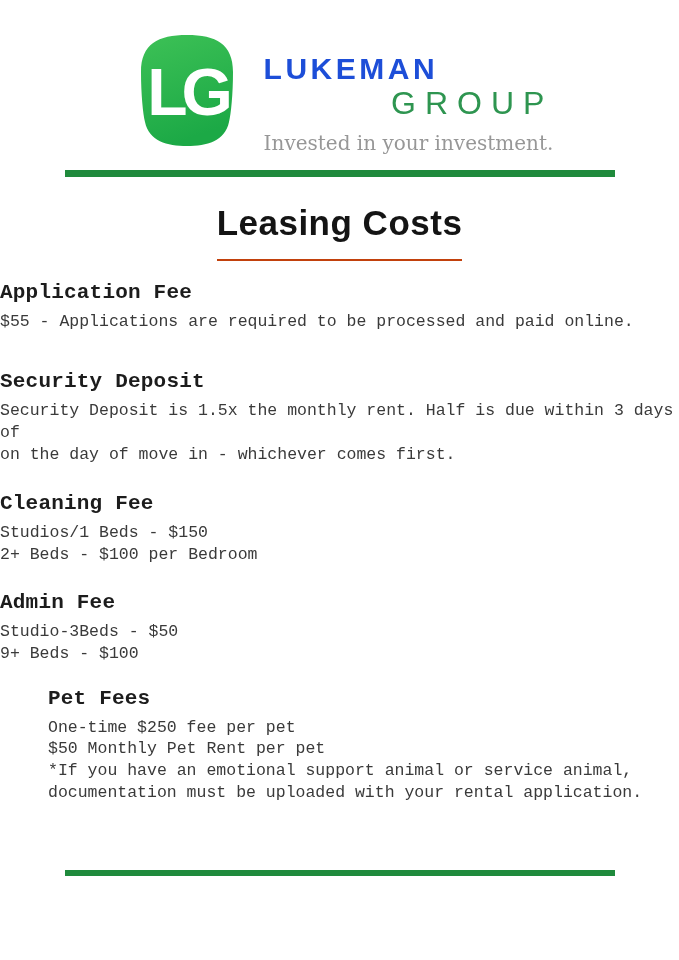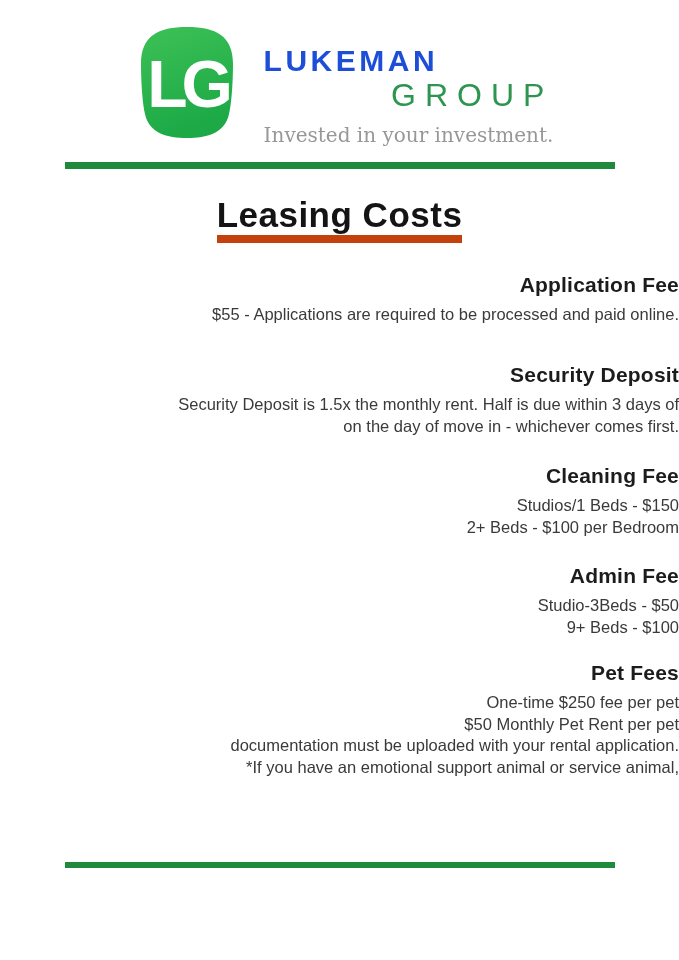--- a/index.html
+++ b/index.html
@@ -1,21 +1,21 @@
 <!DOCTYPE html>
 <html><head>
 <meta charset="utf-8">
 <style>
   * { margin: 0; padding: 0; box-sizing: border-box; }
   html, body { background: #ffffff; }
   .page {
     position: relative;
     width: 679px;
     height: 868px;
-    margin: 0 auto;
+    margin: 8px auto;
     background: #ffffff;
     font-family: "Liberation Sans", sans-serif;
     overflow: hidden;
   }
   
   .header {
     display: flex;
     justify-content: center;
     align-items: flex-start;
     padding-top: 24px;
@@ -57,25 +57,25 @@
   
   .page-title {
     margin-top: 26px;
     text-align: center;
     font-size: 35px;
     font-weight: 700;
     color: #141414;
     letter-spacing: 0.5px;
   }
   .page-title span {
-    border-bottom: 8px solid #c2410c;
-    padding-bottom: 1px;
+    border-bottom: 2px solid #c2410c;
+    padding-bottom: 17px;
   }
   
-  .section { text-align: right; }
+  .section { text-align: left; font-family: Liberation Mono, monospace; }
   .section-heading {
     font-size: 21px;
     font-weight: 700;
     color: #1c1c1c;
     margin-bottom: 7px;
     letter-spacing: 0.2px;
   }
   .section-line {
     font-size: 16.5px;
     color: #3a3a3a;
@@ -136,19 +136,19 @@
   <div class="section sec-3">
     <div class="section-heading">Admin Fee</div>
     <div class="section-line">Studio-3Beds - $50</div>
     <div class="section-line">9+ Beds - $100</div>
   </div>
 
   <div class="section sec-4">
     <div class="section-heading">Pet Fees</div>
     <div class="section-line">One-time $250 fee per pet</div>
     <div class="section-line">$50 Monthly Pet Rent per pet</div>
+    <div class="section-line">*If you have an emotional support animal or service animal,</div>
     <div class="section-line">documentation must be uploaded with your rental application.</div>
-    <div class="section-line">*If you have an emotional support animal or service animal,</div>
   </div>
 
   <div class="divider divider-bottom"></div>
 
 </div>
 
 </body></html>

